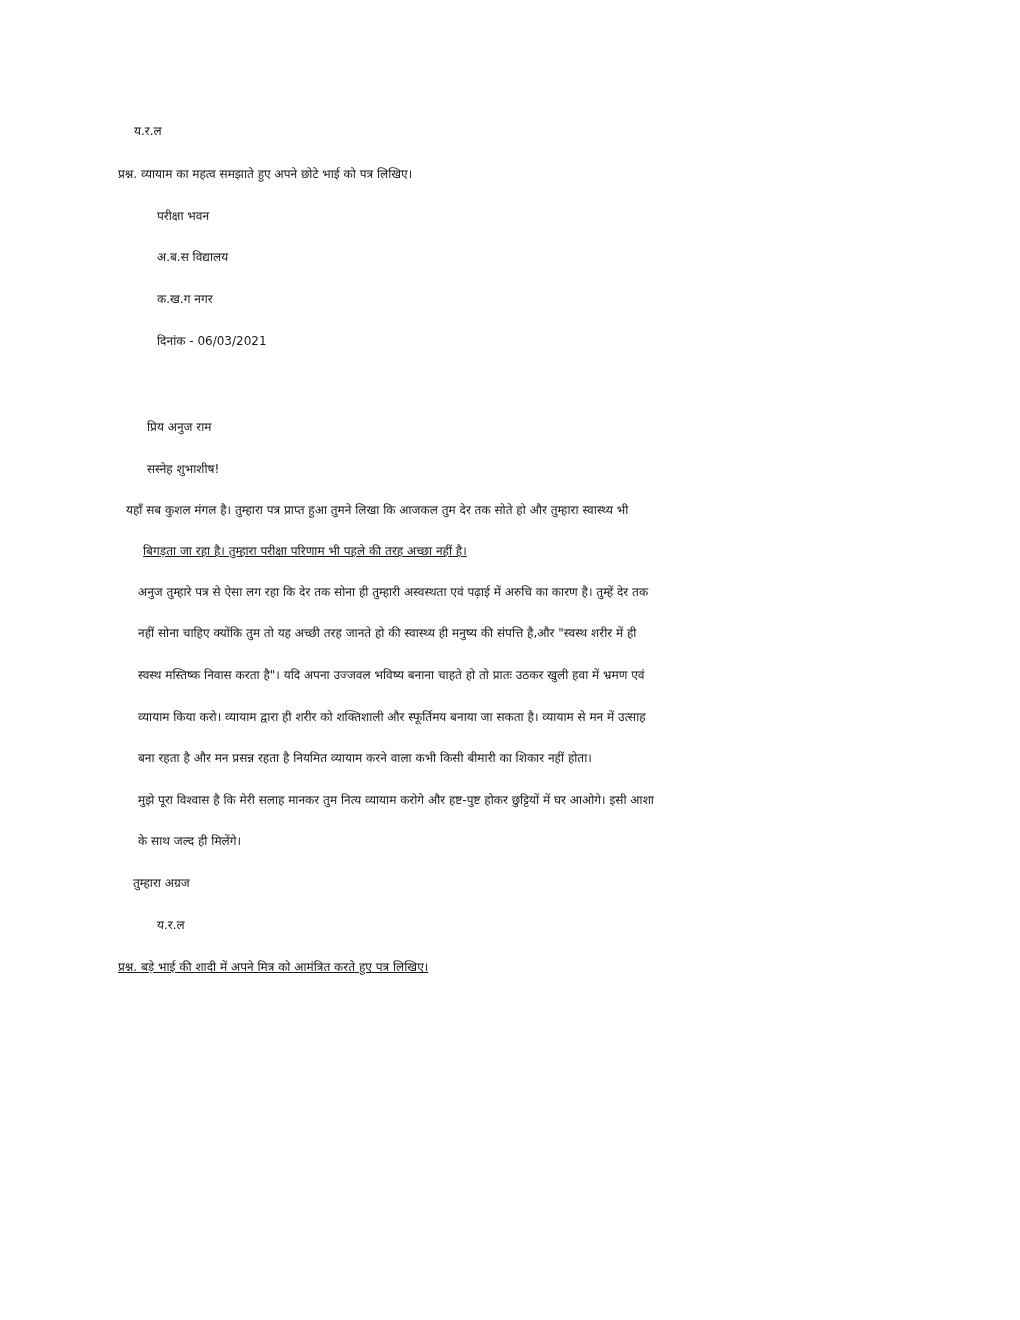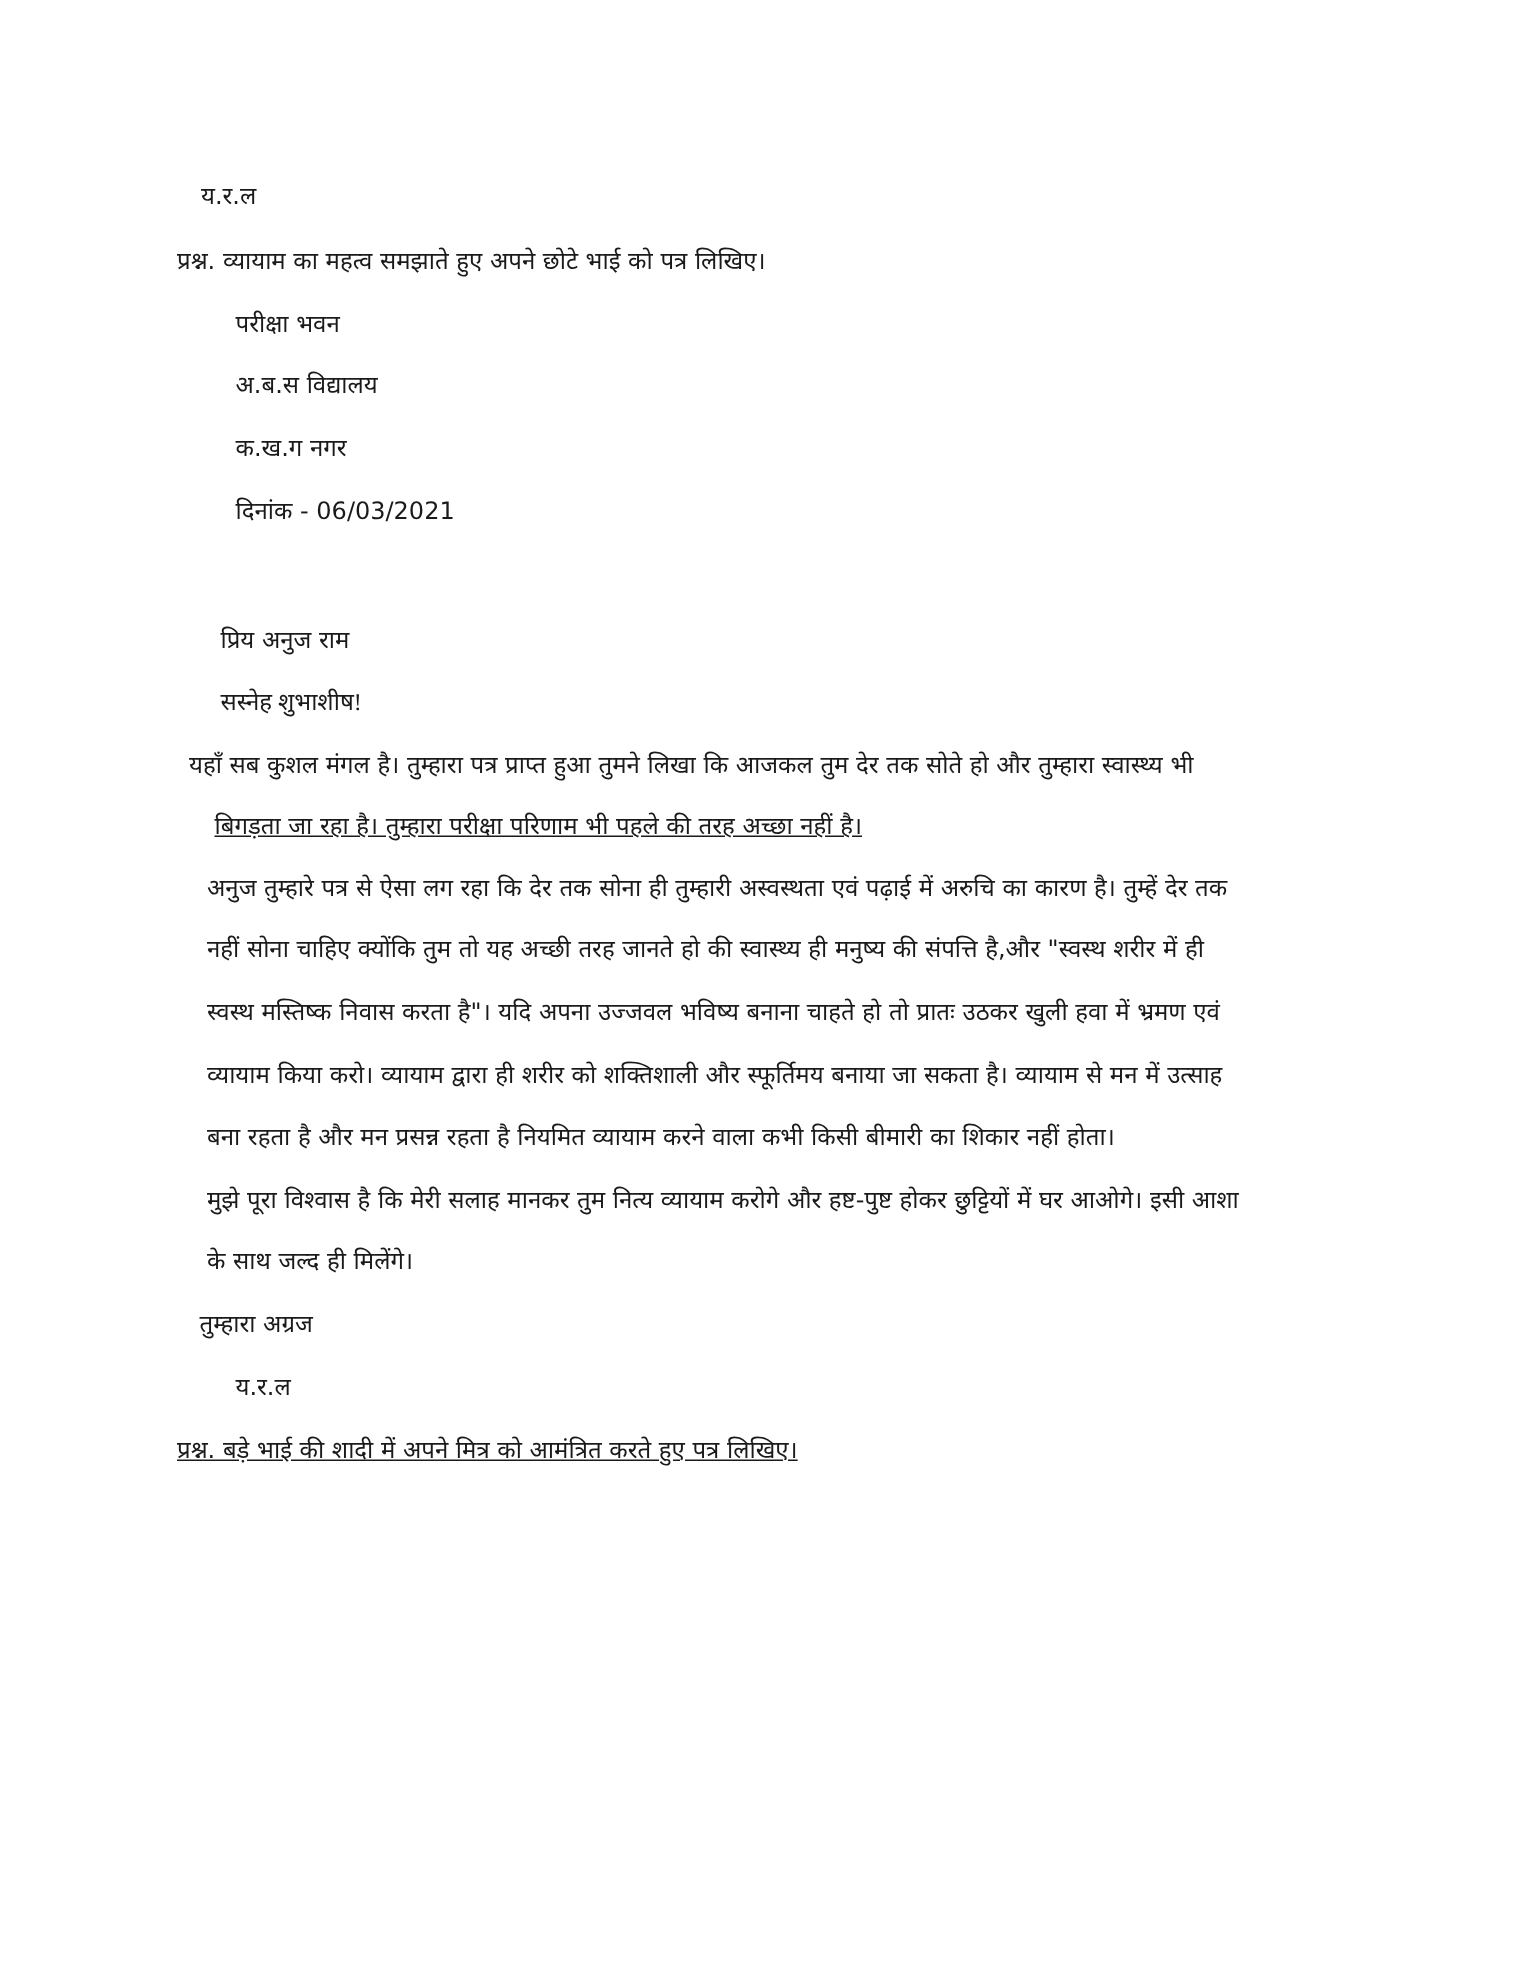--- a/index.html
+++ b/index.html
@@ -1,33 +1,33 @@
 <!DOCTYPE html>
 <html><head>
   <meta charset="utf-8">
   <style>
     html, body { margin: 0; padding: 0; background: #ffffff; }
     body { width: 1020px; height: 1320px; position: relative; overflow: hidden;
            font-family: "DejaVu Sans", "Liberation Sans", sans-serif; color: #1a1a1a; }
-    .line { position: absolute; white-space: nowrap; font-size: 16px; line-height: 22px; }
+    .line { position: absolute; white-space: nowrap; font-size: 12px; line-height: 22px; }
   </style>
 </head>
 <body>
 
 <div>
   <div class="line" style="left:134px; top:120px;">य.र.ल</div>
   <div class="line" style="left:118px; top:163px;">प्रश्न. व्यायाम का महत्व समझाते हुए अपने छोटे भाई को पत्र लिखिए।</div>
 
   <div class="line" style="left:157px; top:205px;">परीक्षा भवन</div>
   <div class="line" style="left:157px; top:246px;">अ.ब.स विद्यालय</div>
   <div class="line" style="left:157px; top:288px;">क.ख.ग नगर</div>
   <div class="line" style="left:157px; top:330px;">दिनांक - 06/03/2021</div>
 
   <div class="line" style="left:147px; top:416px;">प्रिय अनुज राम</div>
-  <div class="line" style="left:147px; top:458px;font-family:Liberation Serif, serif;">सस्नेह शुभाशीष!</div>
+  <div class="line" style="left:147px; top:458px;">सस्नेह शुभाशीष!</div>
 
   <div class="line" style="left:126px; top:499px;">यहाँ सब कुशल मंगल है। तुम्हारा पत्र प्राप्त हुआ तुमने लिखा कि आजकल तुम देर तक सोते हो और तुम्हारा स्वास्थ्य भी</div>
   <div class="line" style="left:143px; top:540px;text-decoration:underline;">बिगड़ता जा रहा है। तुम्हारा परीक्षा परिणाम भी पहले की तरह अच्छा नहीं है।</div>
   <div class="line" style="left:138px; top:581px;">अनुज तुम्हारे पत्र से ऐसा लग रहा कि देर तक सोना ही तुम्हारी अस्वस्थता एवं पढ़ाई में अरुचि का कारण है। तुम्हें देर तक</div>
   <div class="line" style="left:138px; top:622px;">नहीं सोना चाहिए क्योंकि तुम तो यह अच्छी तरह जानते हो की स्वास्थ्य ही मनुष्य की संपत्ति है,और "स्वस्थ शरीर में ही</div>
   <div class="line" style="left:138px; top:664px;">स्वस्थ मस्तिष्क निवास करता है"। यदि अपना उज्जवल भविष्य बनाना चाहते हो तो प्रातः उठकर खुली हवा में भ्रमण एवं</div>
   <div class="line" style="left:138px; top:706px;">व्यायाम किया करो। व्यायाम द्वारा ही शरीर को शक्तिशाली और स्फूर्तिमय बनाया जा सकता है। व्यायाम से मन में उत्साह</div>
   <div class="line" style="left:138px; top:747px;">बना रहता है और मन प्रसन्न रहता है नियमित व्यायाम करने वाला कभी किसी बीमारी का शिकार नहीं होता।</div>
   <div class="line" style="left:138px; top:789px;">मुझे  पूरा विश्वास है कि मेरी सलाह मानकर तुम नित्य व्यायाम करोगे और हष्ट-पुष्ट होकर छुट्टियों में घर आओगे। इसी आशा</div>
   <div class="line" style="left:138px; top:830px;">के साथ जल्द ही मिलेंगे।</div>

